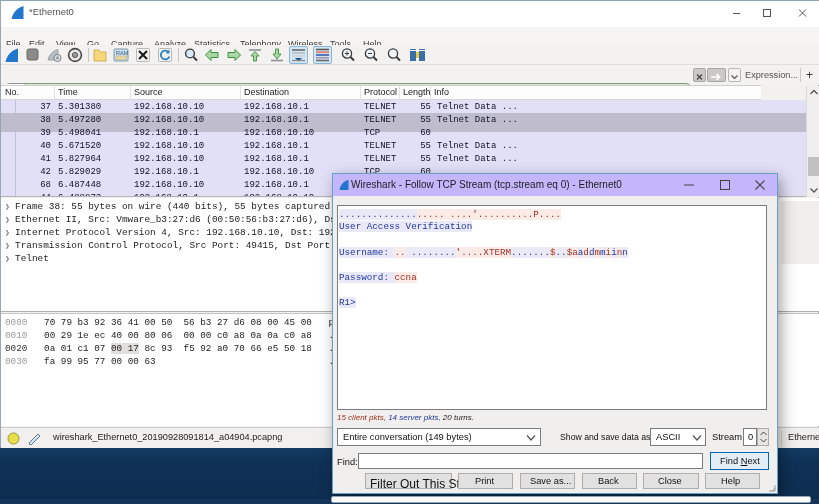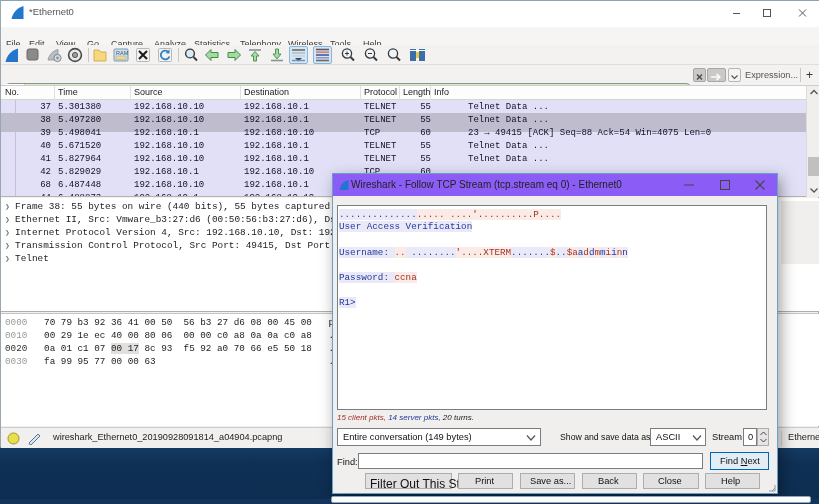--- a/index.html
+++ b/index.html
@@ -11,45 +11,45 @@
 #titlebar{position:absolute;left:0;top:0;width:819px;height:26px;background:#ffffff;}
 #titlebar .ttxt{position:absolute;left:28px;top:5px;font-size:9.5px;color:#555;}
 .winbtn{position:absolute;top:0;width:30px;height:24px;color:#444;text-align:center;}
 #menubar{position:absolute;left:0;top:26px;width:819px;height:18px;background:#f6f5f4;font-size:9px;color:#3a3a3a;}
 #menubar span{position:absolute;top:12px;}
 #toolbar{position:absolute;left:0;top:44px;width:819px;height:20px;background:#f3f2f0;border-bottom:1px solid #e0dedc;}
 .tsep{position:absolute;top:3px;width:1px;height:14px;background:#c9c7c5;}
 #filterbar{position:absolute;left:0;top:64px;width:819px;height:20px;background:#f3f2f0;}
 #ffield{position:absolute;left:3px;top:2px;width:688px;height:17px;background:#cdf2c0;border:1px solid #8f9396;border-radius:6px;margin-top:16px;}
 #ffield .ftxt{position:absolute;left:24px;top:3px;font-size:9.2px;color:#1a1a1a;}
-#pheader{position:absolute;left:0;top:84px;width:819px;height:15px;background:#fdfdfd;border-top:1px solid #d0cecb;border-bottom:1px solid #d8d6d3;font-size:9px;color:#1a1a1a;}
+#pheader{position:absolute;left:0;top:84px;width:760px;height:15px;background:#fdfdfd;border-top:1px solid #d0cecb;border-bottom:1px solid #d8d6d3;font-size:9px;color:#1a1a1a;}
 #pheader span{position:absolute;top:1px;}
 #pheader i{position:absolute;top:0;width:1px;height:14px;background:#e3e1df;font-style:normal;}
 #plist{position:absolute;left:0;top:99px;width:806px;height:97px;background:#e2e0f7;border-bottom:1px solid #b6b4b2;overflow:hidden;}
 .prow{position:absolute;left:0;width:806px;height:19px;font-size:9px;color:#10102a;}
 .prow span{position:absolute;top:2px;white-space:pre;}
 .prow .no{left:0;width:50px;text-align:right;}
 .prow .tm{left:57px;}
 .prow .sr{left:133px;}
 .prow .ds{left:243px;}
 .prow .pr{left:363px;}
 .prow .ln{left:386px;width:44px;text-align:right;}
-.prow .nf{left:436px;margin-left:31px;}
+.prow .nf{left:436px;}
 .sel{background:#bfbdcd;}
 #vscroll{position:absolute;left:805px;top:85px;width:14px;height:111px;background:#f0efee;border-left:1px solid #dddbd9;}
 #details{position:absolute;left:0;top:197px;width:819px;height:114px;background:#ffffff;border-bottom:1px solid #b0aeac;font-size:9.4px;color:#1c1c1c;}
 .dline{position:absolute;left:14px;white-space:pre;}
 .darr{position:absolute;left:4px;color:#777;font-size:8px;}
 #grayblk{position:absolute;left:780px;top:200px;width:39px;height:63px;background:#f1efed;}
 #hex{position:absolute;left:0;top:312px;width:819px;height:113px;background:#ffffff;border-top:1px solid #c6c4c2;font-size:9.3px;}
 .hline{position:absolute;white-space:pre;color:#1c1c1c;}
 .hoff{color:#9a9a98;}
 #statusbar{position:absolute;left:0;top:426px;width:819px;height:21px;background:#f1f0ee;border-top:1px solid #cfcdcb;font-size:9.5px;color:#222;}
 #dlg{position:absolute;left:332px;top:173px;width:446px;height:321px;background:#f0efed;border:1px solid #68a0c8;box-shadow:3px 5px 14px rgba(0,0,0,0.38);}
-#dtitle{position:absolute;left:0;top:0;width:444px;height:22px;background:#8b5cf6;}
+#dtitle{position:absolute;left:0;top:0;width:444px;height:22px;background:#c4b5fd;}
 #dtitle .dttxt{position:absolute;left:18px;top:5px;font-size:10px;color:#222;}
 #dbox{position:absolute;left:4px;top:31px;width:430px;height:205px;background:#ffffff;border:1px solid #7a7d80;font-size:9.25px;overflow:hidden;}
 .sline{position:absolute;left:1px;white-space:pre;}
 .sb{color:#24389b;background:#e9e9f8;}
 .sr2{color:#9e2f23;background:#fbebe7;}
 #stats{position:absolute;left:4px;top:239px;font-size:8px;font-style:italic;color:#222;white-space:pre;}
 .combo{position:absolute;background:#ffffff;border:1px solid #7a7d80;font-size:9.3px;color:#111;}
 .dlbl{position:absolute;font-size:9.3px;color:#111;}
 .btn{position:absolute;background:#e1e1e1;border:1px solid #adadad;font-size:9.3px;color:#111;text-align:center;}
 .btn span{white-space:nowrap;}
@@ -228,21 +228,20 @@
         <span class="ln">55</span>
         <span class="nf">Telnet Data ...</span>
       </div>
   <div class="prow" style="top:26px">
         <span class="no">39</span>
         <span class="tm">5.498041</span>
         <span class="sr">192.168.10.1</span>
         <span class="ds">192.168.10.10</span>
         <span class="pr">TCP</span>
         <span class="ln">60</span>
-        <span class="nf">23 → 49415 [ACK] Seq=88 Ack=54 Win=4075 Len=0</span>
       </div>
   <div class="prow" style="top:39px">
         <span class="no">40</span>
         <span class="tm">5.671520</span>
         <span class="sr">192.168.10.10</span>
         <span class="ds">192.168.10.1</span>
         <span class="pr">TELNET</span>
         <span class="ln">55</span>
         <span class="nf">Telnet Data ...</span>
       </div>

